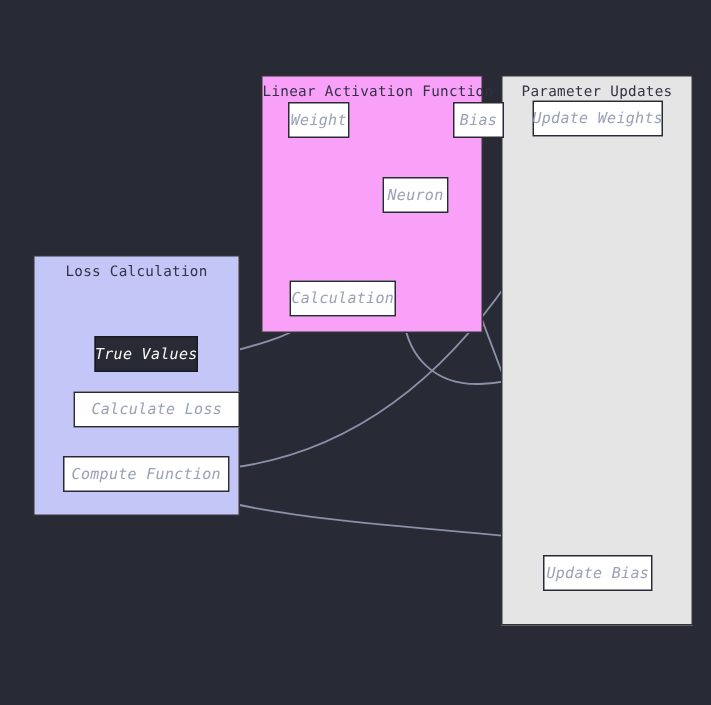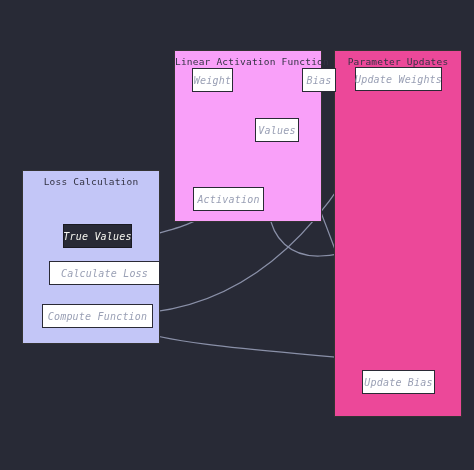--- a/index.html
+++ b/index.html
@@ -82,32 +82,32 @@
         <path d="M 126,328 C 200,352 330,352 404,366" marker-end="url(#arrow)" stroke="#8a90a8"></path>
         <path d="M 441,79 C 455,140 430,250 320,256 C 260,258 250,180 303,133" marker-end="url(#arrow)" stroke="#8a90a8"></path>
         <path d="M 385,370 C 350,300 320,200 293,146" marker-end="url(#arrow)" stroke="#8a90a8"></path>
       </g>
   </svg>
 
   <div id="clusters-layer">
       <div class="cluster" style="left: 174px; top: 50px; width: 148px; height: 172px; background: rgb(249, 160, 249);">
         <div class="cluster-label">Linear Activation Function</div>
       </div>
-      <div class="cluster" style="left: 334px; top: 50px; width: 128px; height: 367px; background: #ec4899;">
+      <div class="cluster" style="left: 334px; top: 50px; width: 128px; height: 367px; background: #e5e5e5;">
         <div class="cluster-label">Parameter Updates</div>
       </div>
       <div class="cluster" style="left: 22px; top: 170px; width: 138px; height: 174px; background: rgb(195, 198, 247);">
         <div class="cluster-label">Loss Calculation</div>
       </div>
     </div>
   <div id="nodes-layer">
       <div class="node" style="left: 192px; top: 68px; width: 41px; height: 24px;">Weight</div>
       <div class="node" style="left: 262px; top: 68px; width: 34px; height: 24px; margin-left: 40px;">Bias</div>
-      <div class="node" style="left: 255px; top: 118px; width: 44px; height: 24px;">Values</div>
-      <div class="node" style="left: 193px; top: 187px; width: 71px; height: 24px;">Activation</div>
+      <div class="node" style="left: 255px; top: 118px; width: 44px; height: 24px;">Neuron</div>
+      <div class="node" style="left: 193px; top: 187px; width: 71px; height: 24px;">Calculation</div>
       <div class="node dark" style="left: 63px; top: 187px; width: 69px; height: 24px;">True Values</div>
       <div class="node" style="left: 49px; top: 261px; width: 111px; height: 24px;">Calculate Loss</div>
       <div class="node" style="left: 42px; top: 304px; width: 111px; height: 24px;">Compute Function</div>
       <div class="node" style="left: 355px; top: 67px; width: 87px; height: 24px;">Update Weights</div>
       <div class="node" style="left: 362px; top: 370px; width: 73px; height: 24px;">Update Bias</div>
     </div>
 
 </div>
 
 </body></html>

